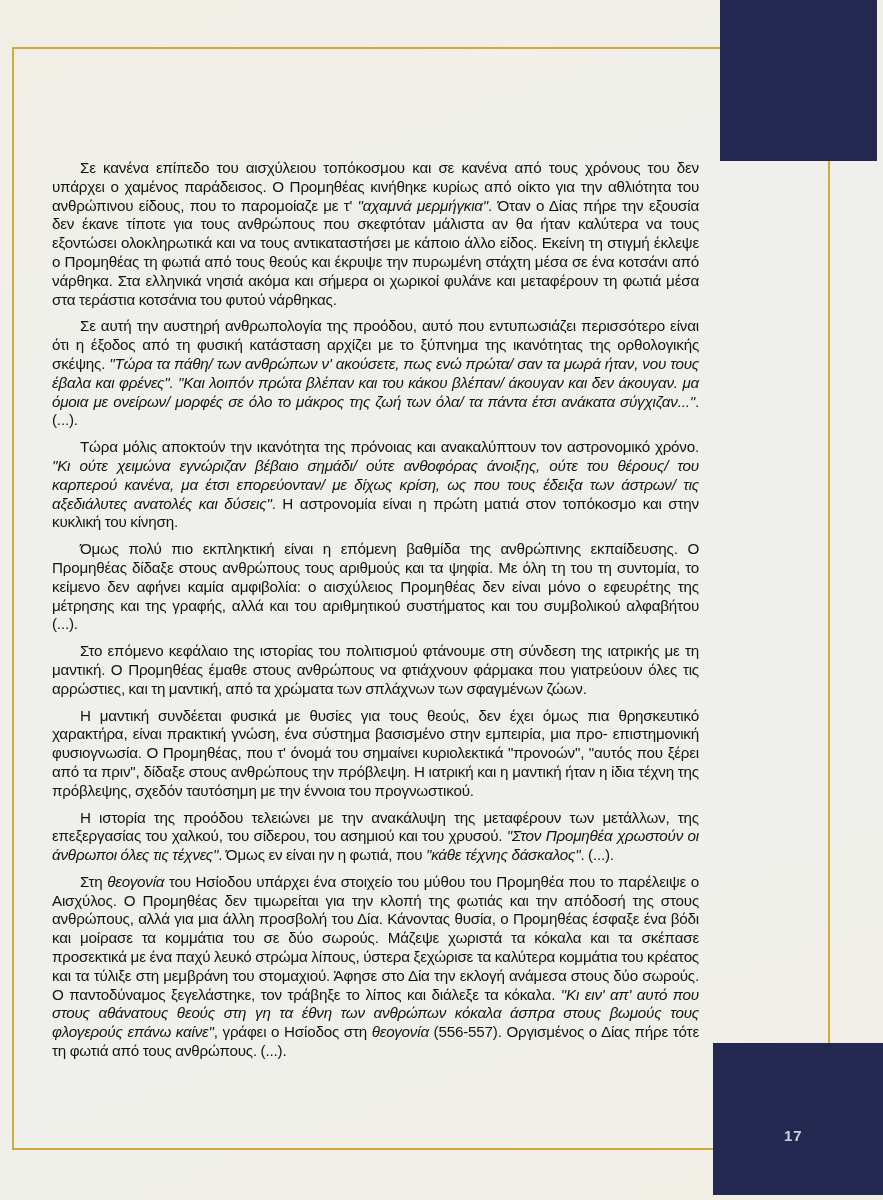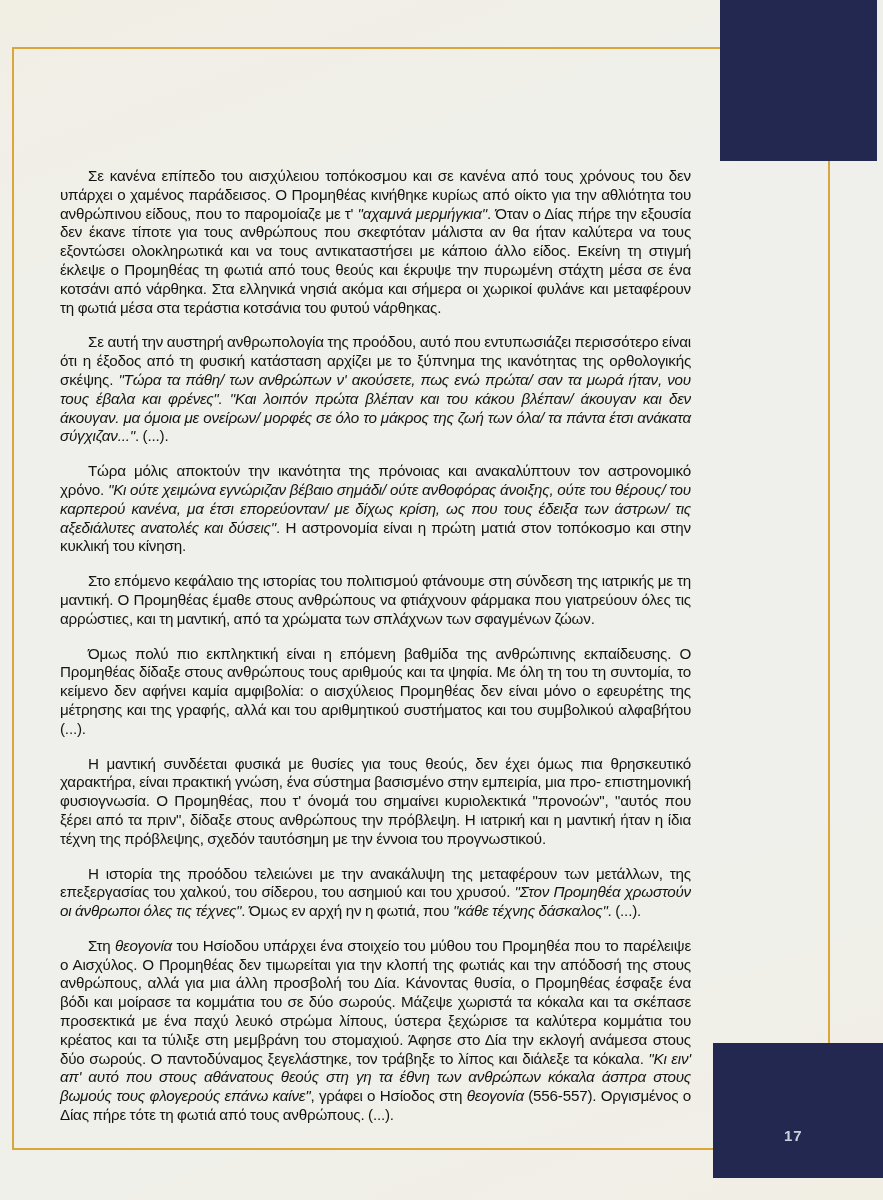--- a/index.html
+++ b/index.html
@@ -30,21 +30,21 @@
     position:absolute;
     background:var(--navy);
     z-index:2;
   }
   .navy-top-right{
     left:720px;top:0;
     width:157px;height:161px;
   }
   .navy-bottom-right{
     left:713px;top:1043px;
-    width:170px;height:135px;
+    width:170px;height:152px;
   }
   .page-number{
     position:absolute;
     left:71px;top:84px;
     color:var(--pagenum);
     font-size:15px;
     font-weight:bold;
     letter-spacing:1px;
   }
   .article{
@@ -53,44 +53,44 @@
     width:663px;
     z-index:3;
     color:var(--ink);
     font-size:15.2px;
     line-height:18.8px;
     text-align:justify;
     letter-spacing:-0.2px;
     word-spacing:-0.4px;
   }
   .article p{
-    margin:16px;
+    margin:8px;
     text-indent:28px;
   }
   .article .it{
     font-style:italic;
   }
 </style>
 </head>
 <body>
 
 <div class="page">
 
   <div class="gold-frame"></div>
 
   <div class="navy-block navy-top-right"></div>
 
   <div class="article">
       <p><span>Σε κανένα επίπεδο του αισχύλειου τοπόκοσμου και σε κανένα από τους χρόνους του δεν υπάρχει ο χαμένος παράδεισος. Ο Προμηθέας κινήθηκε κυρίως από οίκτο για την αθλιότητα του ανθρώπινου είδους, που το παρομοίαζε με τ' </span><span class="it">"αχαμνά μερμήγκια"</span><span>. Όταν ο Δίας πήρε την εξουσία δεν έκανε τίποτε για τους ανθρώπους που σκεφτόταν μάλιστα αν θα ήταν καλύτερα να τους εξοντώσει ολοκληρωτικά και να τους αντικαταστήσει με κάποιο άλλο είδος. Εκείνη τη στιγμή έκλεψε ο Προμηθέας τη φωτιά από τους θεούς και έκρυψε την πυρωμένη στάχτη μέσα σε ένα κοτσάνι από νάρθηκα. Στα ελληνικά νησιά ακόμα και σήμερα οι χωρικοί φυλάνε και μεταφέρουν τη φωτιά μέσα στα τεράστια κοτσάνια του φυτού νάρθηκας.</span></p>
       <p><span>Σε αυτή την αυστηρή ανθρωπολογία της προόδου, αυτό που εντυπωσιάζει περισσότερο είναι ότι η έξοδος από τη φυσική κατάσταση αρχίζει με το ξύπνημα της ικανότητας της ορθολογικής σκέψης. </span><span class="it">"Τώρα τα πάθη/ των ανθρώπων ν' ακούσετε, πως ενώ πρώτα/ σαν τα μωρά ήταν, νου τους έβαλα και φρένες". "Και λοιπόν πρώτα βλέπαν και του κάκου βλέπαν/ άκουγαν και δεν άκουγαν. μα όμοια με ονείρων/ μορφές σε όλο το μάκρος της ζωή των όλα/ τα πάντα έτσι ανάκατα σύγχιζαν..."</span><span>. (...).</span></p>
       <p><span>Τώρα μόλις αποκτούν την ικανότητα της πρόνοιας και ανακαλύπτουν τον αστρονομικό χρόνο. </span><span class="it">"Κι ούτε χειμώνα εγνώριζαν βέβαιο σημάδι/ ούτε ανθοφόρας άνοιξης, ούτε του θέρους/ του καρπερού κανένα, μα έτσι επορεύονταν/ με δίχως κρίση, ως που τους έδειξα των άστρων/ τις αξεδιάλυτες ανατολές και δύσεις"</span><span>. Η αστρονομία είναι η πρώτη ματιά στον τοπόκοσμο και στην κυκλική του κίνηση.</span></p>
+      <p><span>Όμως πολύ πιο εκπληκτική είναι η επόμενη βαθμίδα της ανθρώπινης εκπαίδευσης. Ο Προμηθέας δίδαξε στους ανθρώπους τους αριθμούς και τα ψηφία. Με όλη τη του τη συντομία, το κείμενο δεν αφήνει καμία αμφιβολία: ο αισχύλειος Προμηθέας δεν είναι μόνο ο εφευρέτης της μέτρησης και της γραφής, αλλά και του αριθμητικού συστήματος και του συμβολικού αλφαβήτου (...).</span></p>
       <p><span>Στο επόμενο κεφάλαιο της ιστορίας του πολιτισμού φτάνουμε στη σύνδεση της ιατρικής με τη μαντική. Ο Προμηθέας έμαθε στους ανθρώπους να φτιάχνουν φάρμακα που γιατρεύουν όλες τις αρρώστιες, και τη μαντική, από τα χρώματα των σπλάχνων των σφαγμένων ζώων.</span></p>
-      <p><span>Όμως πολύ πιο εκπληκτική είναι η επόμενη βαθμίδα της ανθρώπινης εκπαίδευσης. Ο Προμηθέας δίδαξε στους ανθρώπους τους αριθμούς και τα ψηφία. Με όλη τη του τη συντομία, το κείμενο δεν αφήνει καμία αμφιβολία: ο αισχύλειος Προμηθέας δεν είναι μόνο ο εφευρέτης της μέτρησης και της γραφής, αλλά και του αριθμητικού συστήματος και του συμβολικού αλφαβήτου (...).</span></p>
       <p><span>Η μαντική συνδέεται φυσικά με θυσίες για τους θεούς, δεν έχει όμως πια θρησκευτικό χαρακτήρα, είναι πρακτική γνώση, ένα σύστημα βασισμένο στην εμπειρία, μια προ- επιστημονική φυσιογνωσία. Ο Προμηθέας, που τ' όνομά του σημαίνει κυριολεκτικά "προνοών", "αυτός που ξέρει από τα πριν", δίδαξε στους ανθρώπους την πρόβλεψη. Η ιατρική και η μαντική ήταν η ίδια τέχνη της πρόβλεψης, σχεδόν ταυτόσημη με την έννοια του προγνωστικού.</span></p>
-      <p><span>Η ιστορία της προόδου τελειώνει με την ανακάλυψη της μεταφέρουν των μετάλλων, της επεξεργασίας του χαλκού, του σίδερου, του ασημιού και του χρυσού. </span><span class="it">"Στον Προμηθέα χρωστούν οι άνθρωποι όλες τις τέχνες"</span><span>. Όμως εν αρχή ην η φωτιά, που </span><span class="it">"κάθε τέχνης δάσκαλος"</span><span>. (...).</span></p>
+      <p><span>Η ιστορία της προόδου τελειώνει με την ανακάλυψη της μεταφέρουν των μετάλλων, της επεξεργασίας του χαλκού, του σίδερου, του ασημιού και του χρυσού. </span><span class="it">"Στον Προμηθέα χρωστούν οι άνθρωποι όλες τις τέχνες"</span><span>. Όμως εν είναι ην η φωτιά, που </span><span class="it">"κάθε τέχνης δάσκαλος"</span><span>. (...).</span></p>
       <p><span>Στη </span><span class="it">θεογονία</span><span> του Ησίοδου υπάρχει ένα στοιχείο του μύθου του Προμηθέα που το παρέλειψε ο Αισχύλος. Ο Προμηθέας δεν τιμωρείται για την κλοπή της φωτιάς και την απόδοσή της στους ανθρώπους, αλλά για μια άλλη προσβολή του Δία. Κάνοντας θυσία, ο Προμηθέας έσφαξε ένα βόδι και μοίρασε τα κομμάτια του σε δύο σωρούς. Μάζεψε χωριστά τα κόκαλα και τα σκέπασε προσεκτικά με ένα παχύ λευκό στρώμα λίπους, ύστερα ξεχώρισε τα καλύτερα κομμάτια του κρέατος και τα τύλιξε στη μεμβράνη του στομαχιού. Άφησε στο Δία την εκλογή ανάμεσα στους δύο σωρούς. Ο παντοδύναμος ξεγελάστηκε, τον τράβηξε το λίπος και διάλεξε τα κόκαλα. </span><span class="it">"Κι ειν' απ' αυτό που στους αθάνατους θεούς στη γη τα έθνη των ανθρώπων κόκαλα άσπρα στους βωμούς τους φλογερούς επάνω καίνε"</span><span>, γράφει ο Ησίοδος στη </span><span class="it">θεογονία</span><span> (556-557). Οργισμένος ο Δίας πήρε τότε τη φωτιά από τους ανθρώπους. (...).</span></p>
     </div>
 
   <div class="navy-block navy-bottom-right">
     <span class="page-number">17</span>
   </div>
 
 </div>
 
 </body></html>

